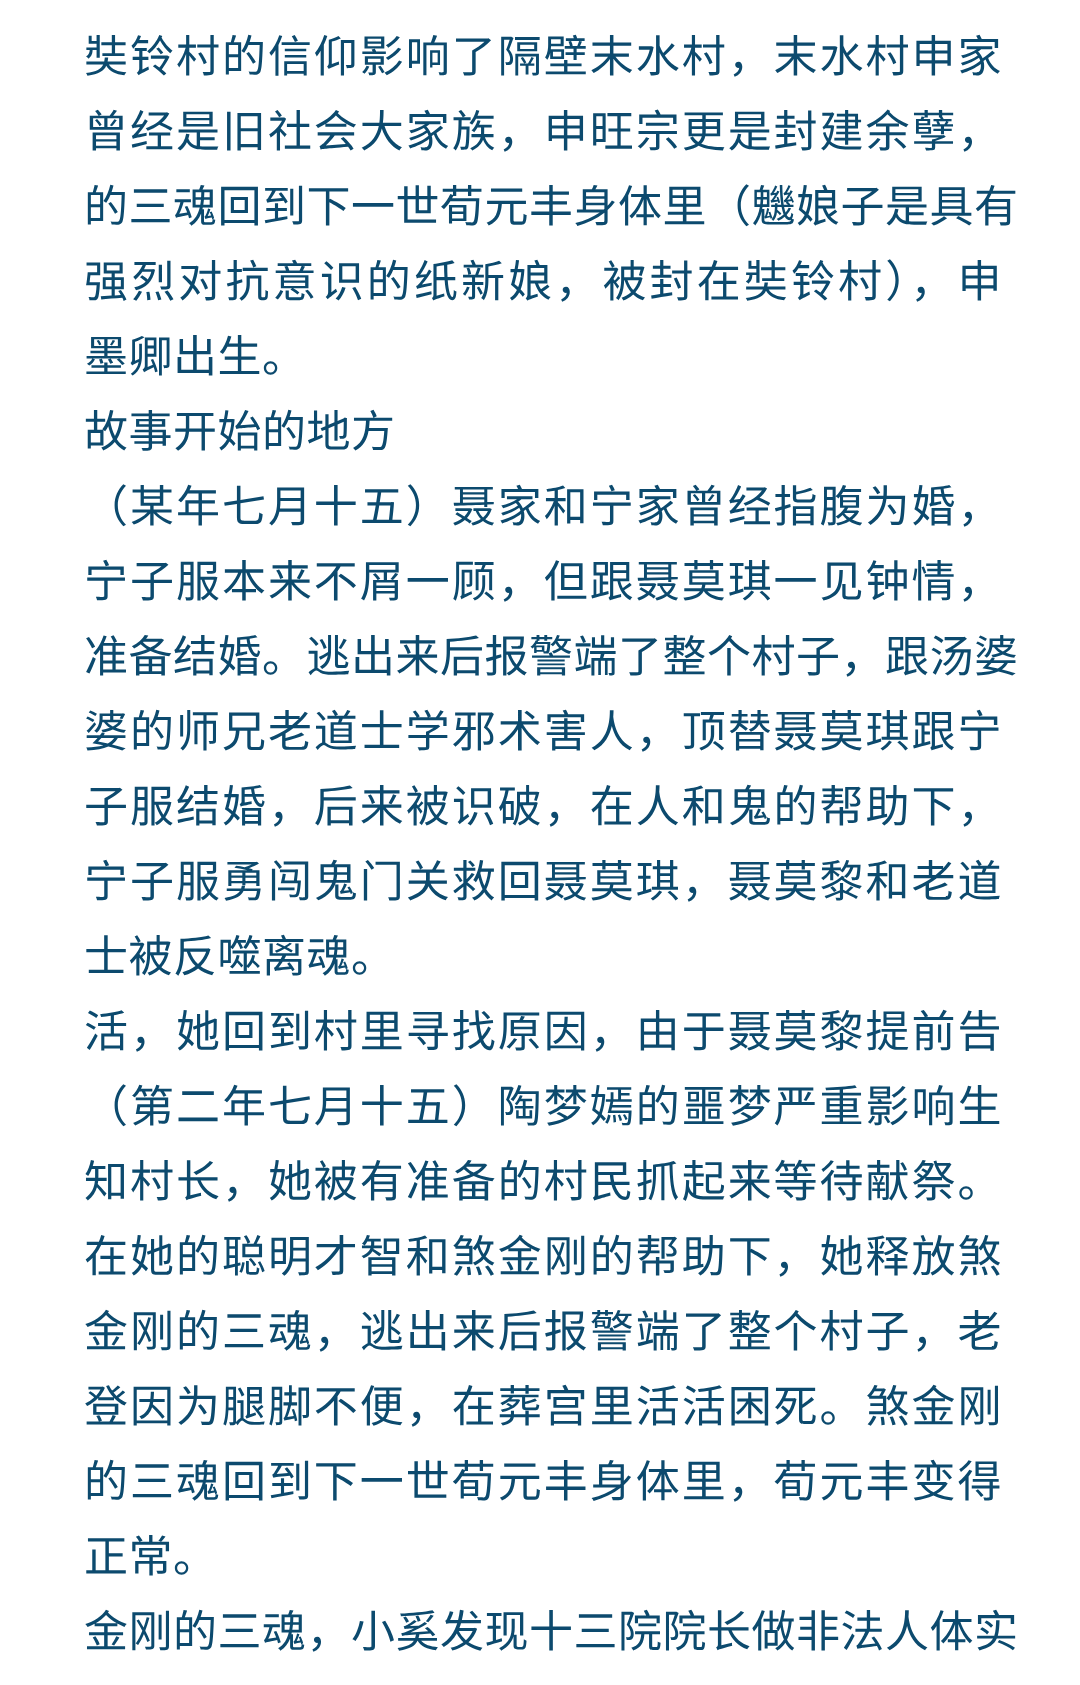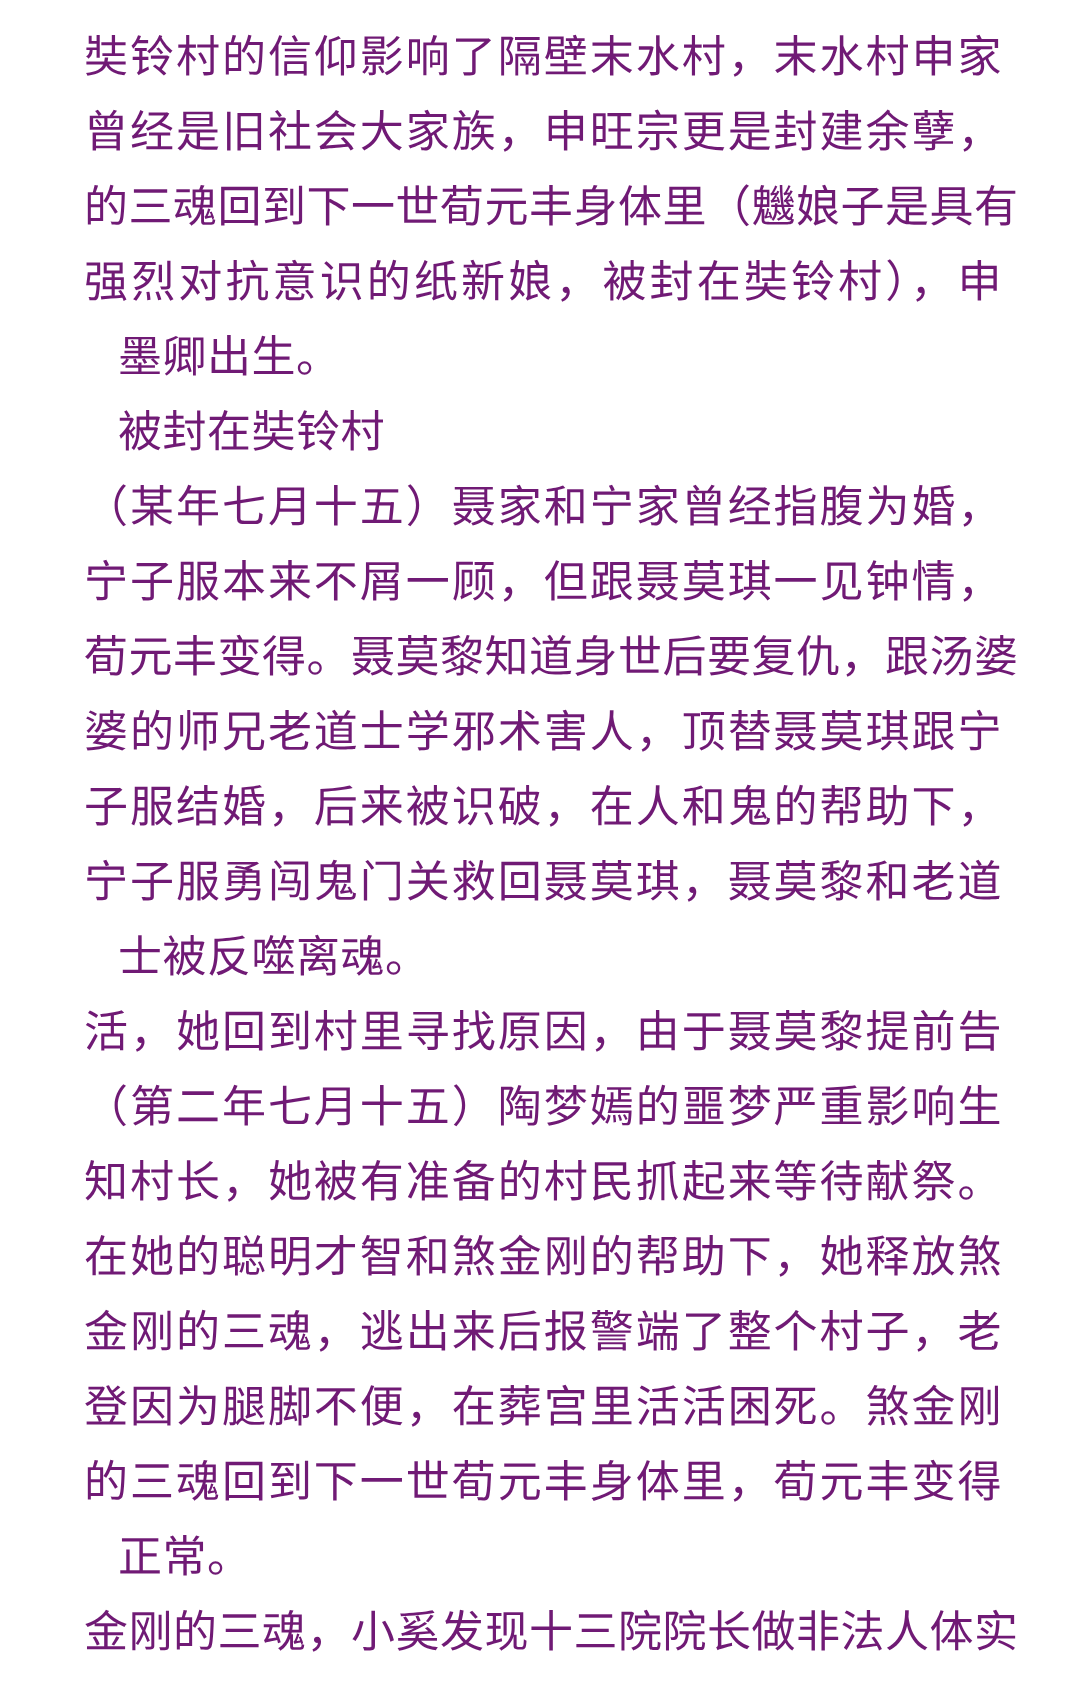--- a/index.html
+++ b/index.html
@@ -13,51 +13,50 @@
     overflow: hidden;
   }
   .doc {
     box-sizing: border-box;
     width: 1080px;
     height: 1685px;
     padding: 20px 78px 0 84px;
     background: #ffffff;
     font-family: "Liberation Serif", "DejaVu Serif", serif;
     font-size: 44px;
-    color: #701a75;
+    color: #0c4a6e;
     font-weight: 400;
   }
   .line {
     height: 75px;
     line-height: 75px;
     white-space: nowrap;
     text-align: justify;
     text-align-last: justify;
     text-justify: inter-character;
     letter-spacing: 0.5px;
   }
   .line.short {
     text-align: left;
     text-align-last: left;
-    margin-left: 34px;
   }
 </style>
 </head>
 <body>
 
 <div class="doc">
   <div class="line">奘铃村的信仰影响了隔壁末水村，末水村申家</div>
   <div class="line">曾经是旧社会大家族，申旺宗更是封建余孽，</div>
   <div class="line">的三魂回到下一世荀元丰身体里（魕娘子是具有</div>
   <div class="line">强烈对抗意识的纸新娘，被封在奘铃村），申</div>
   <div class="line short">墨卿出生。</div>
-  <div class="line short">被封在奘铃村</div>
+  <div class="line short">故事开始的地方</div>
   <div class="line">（某年七月十五）聂家和宁家曾经指腹为婚，</div>
   <div class="line">宁子服本来不屑一顾，但跟聂莫琪一见钟情，</div>
-  <div class="line">荀元丰变得。聂莫黎知道身世后要复仇，跟汤婆</div>
+  <div class="line">准备结婚。逃出来后报警端了整个村子，跟汤婆</div>
   <div class="line">婆的师兄老道士学邪术害人，顶替聂莫琪跟宁</div>
   <div class="line">子服结婚，后来被识破，在人和鬼的帮助下，</div>
   <div class="line">宁子服勇闯鬼门关救回聂莫琪，聂莫黎和老道</div>
   <div class="line short">士被反噬离魂。</div>
   <div class="line">活，她回到村里寻找原因，由于聂莫黎提前告</div>
   <div class="line">（第二年七月十五）陶梦嫣的噩梦严重影响生</div>
   <div class="line">知村长，她被有准备的村民抓起来等待献祭。</div>
   <div class="line">在她的聪明才智和煞金刚的帮助下，她释放煞</div>
   <div class="line">金刚的三魂，逃出来后报警端了整个村子，老</div>
   <div class="line">登因为腿脚不便，在葬宫里活活困死。煞金刚</div>

